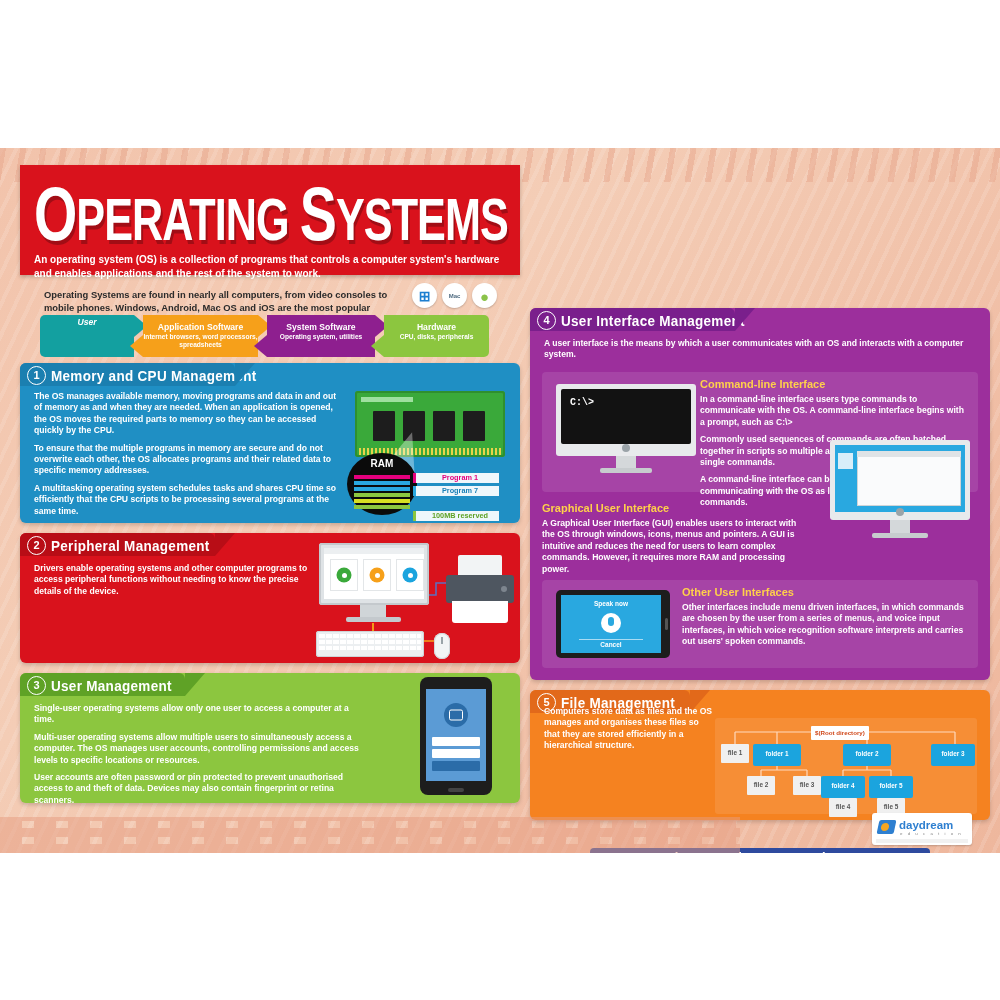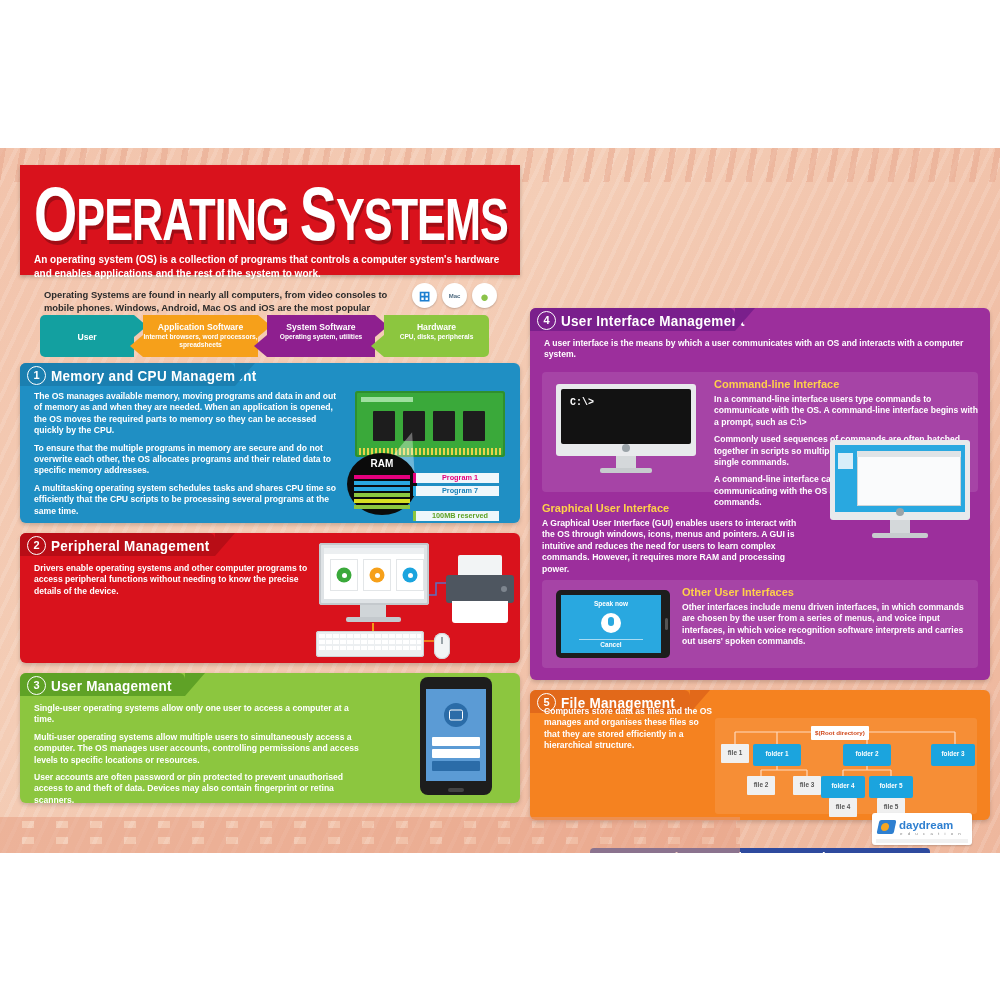--- a/index.html
+++ b/index.html
@@ -42,21 +42,21 @@
 
   
   #flow{position:absolute;left:40px;top:167px;width:480px;height:44px;}
   .fbox{position:absolute;top:0;height:42px;color:#fff;text-align:center;}
   .fbox .ft{font-size:8.6px;font-weight:bold;padding-top:7px;}
   .fbox .fs{font-size:6.6px;font-weight:bold;line-height:8.2px;padding-top:1px;}
   .fb1{left:0;width:94px;background:#13a0a0;border-radius:5px 0 0 5px;}
   .fb2{left:103px;width:115px;background:#f6a01a;}
   .fb3{left:227px;width:108px;background:#8e1f8f;}
   .fb4{left:344px;width:105px;background:#8cc63f;border-radius:0 5px 5px 0;}
-  .fb1 .ft{padding-top:17px;}
+  .fb1 .ft{padding-top:2px;font-style:italic;}
   .arw{position:absolute;width:0;height:0;}
   .ar-r{border-top:11px solid transparent;border-bottom:11px solid transparent;border-left:13px solid;}
   .ar-l{border-top:11px solid transparent;border-bottom:11px solid transparent;border-right:13px solid;}
 
   
   .panel{position:absolute;border-radius:6px;box-shadow:0 2px 4px rgba(0,0,0,.18);}
   .hdr{position:absolute;left:0;top:0;height:23px;color:#fff;border-radius:6px 6px 0 0;}
   .hdr .num{position:absolute;left:7px;top:3px;width:17px;height:17px;border:1.6px solid #fff;
      border-radius:50%;font-size:11px;font-weight:bold;text-align:center;line-height:16px;}
   .hdr .htxt{position:absolute;left:31px;top:4px;font-size:13.5px;font-weight:bold;
@@ -146,21 +146,21 @@
   #cli{position:absolute;left:14px;top:12px;width:140px;height:96px;}
   #cli .m{position:absolute;left:0;top:0;width:140px;height:72px;background:#e8eaec;border-radius:3px;}
   #cli .s{position:absolute;left:5px;top:5px;right:5px;bottom:12px;background:#121212;border-radius:2px;}
   #cli .p{position:absolute;left:9px;top:8px;color:#fff;font-family:"Liberation Mono",monospace;
      font-size:10px;font-weight:bold;}
   #cli .knob{position:absolute;left:50%;top:60px;transform:translateX(-50%);width:8px;height:8px;
      border-radius:50%;background:#9aa3a8;}
   #cli .st{position:absolute;left:50%;top:72px;transform:translateX(-50%);width:20px;height:12px;background:#d4d8da;}
   #cli .bs{position:absolute;left:50%;top:84px;transform:translateX(-50%);width:52px;height:5px;
      background:#c7ccce;border-radius:2px;}
-  #cltext{position:absolute;left:172px;top:6px;width:266px;}
+  #cltext{position:absolute;left:158px;top:6px;width:266px;}
   #guitext{position:absolute;left:0;top:4px;width:268px;}
   #gui{position:absolute;right:8px;top:-58px;width:140px;height:120px;}
   #gui .m{position:absolute;left:0;top:0;width:140px;height:80px;background:#e8eaec;border-radius:3px;}
   #gui .s{position:absolute;left:5px;top:5px;right:5px;bottom:8px;background:#29a8e0;}
   #gui .w{position:absolute;left:22px;top:6px;right:4px;bottom:6px;background:#fafbfc;
      box-shadow:inset 0 0 0 1px #cfd4d7;}
   #gui .w:before{content:"";position:absolute;left:0;top:0;width:100%;height:6px;background:#dfe3e6;}
   #gui .sb{position:absolute;left:3px;top:8px;width:15px;height:16px;background:#d8eef9;}
   #gui .knob{position:absolute;left:50%;top:68px;transform:translateX(-50%);width:8px;height:8px;
      border-radius:50%;background:#9aa3a8;}

